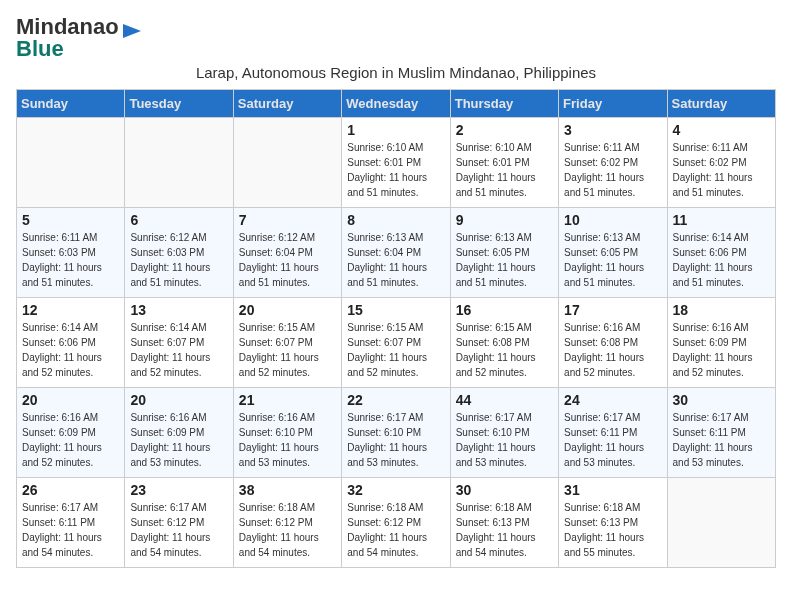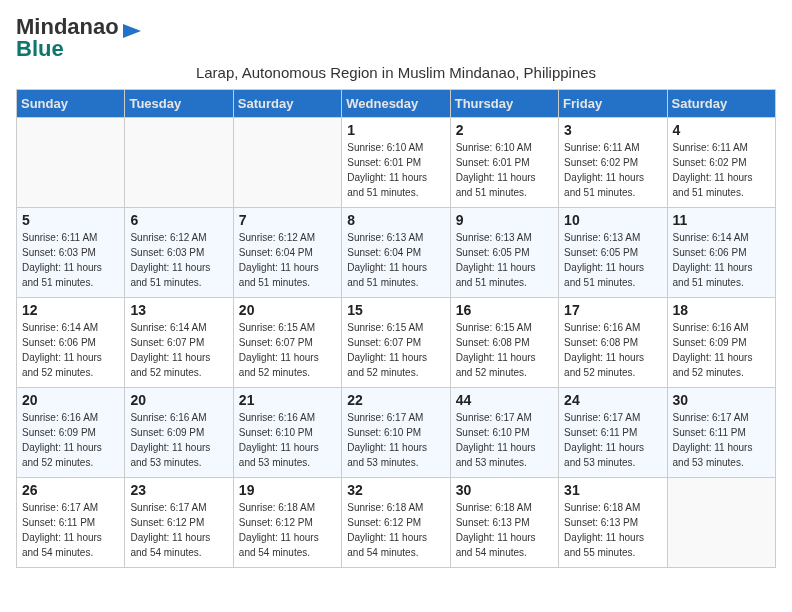--- a/index.html
+++ b/index.html
@@ -227,21 +227,21 @@
       <tr>
         <td>
           <span class="day-num">26</span>
           <div class="day-info">Sunrise: 6:17 AM<br>Sunset: 6:11 PM<br>Daylight: 11 hours<br>and 54 minutes.</div>
         </td>
         <td>
           <span class="day-num">23</span>
           <div class="day-info">Sunrise: 6:17 AM<br>Sunset: 6:12 PM<br>Daylight: 11 hours<br>and 54 minutes.</div>
         </td>
         <td>
-          <span class="day-num">19</span>
+          <span class="day-num">38</span>
           <div class="day-info">Sunrise: 6:18 AM<br>Sunset: 6:12 PM<br>Daylight: 11 hours<br>and 54 minutes.</div>
         </td>
         <td>
           <span class="day-num">32</span>
           <div class="day-info">Sunrise: 6:18 AM<br>Sunset: 6:12 PM<br>Daylight: 11 hours<br>and 54 minutes.</div>
         </td>
         <td>
           <span class="day-num">30</span>
           <div class="day-info">Sunrise: 6:18 AM<br>Sunset: 6:13 PM<br>Daylight: 11 hours<br>and 54 minutes.</div>
         </td>

